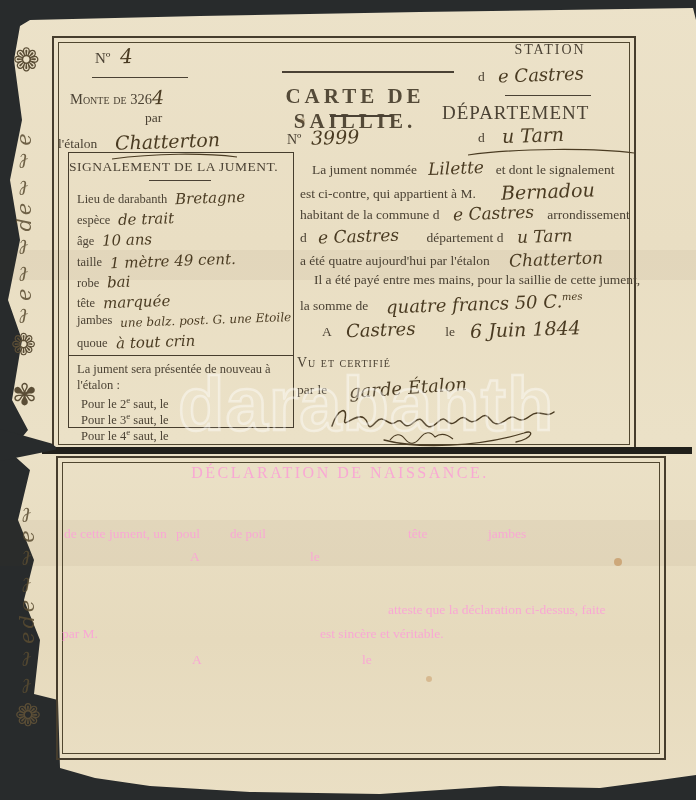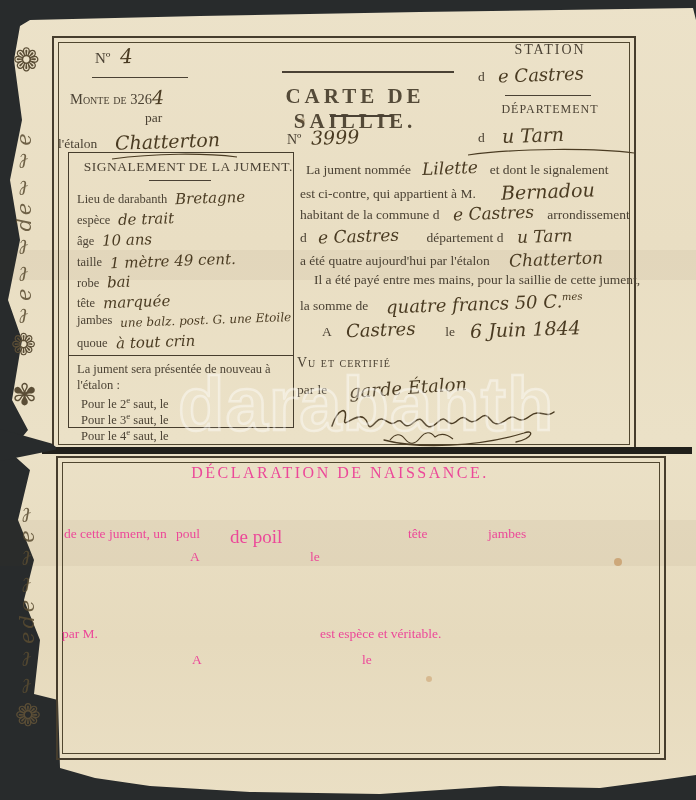--- a/index.html
+++ b/index.html
@@ -31,21 +31,21 @@
   .box .val{font-size:15px;margin-left:8px;}
   .saut{position:absolute;left:12px;font-size:12.5px;color:#4b4234;}
   sup{font-size:9px;}
   .stub-script{position:absolute;writing-mode:vertical-rl;transform:rotate(180deg);
     font-family:"DejaVu Serif",serif;font-style:italic;color:#5a4c31;font-size:21px;letter-spacing:3px;opacity:.85;}
   .orn{position:absolute;color:#5b4e36;font-family:"DejaVu Sans",sans-serif;line-height:1;}
   .watermark{position:absolute;left:178px;top:360px;font-family:"Liberation Sans",sans-serif;
     font-weight:700;font-size:76px;letter-spacing:1px;color:rgba(255,255,255,0.10);
     -webkit-text-stroke:2.5px rgba(255,255,255,0.42);z-index:30;}
   .bodyline{position:absolute;left:300px;width:332px;font-size:13.5px;color:#4b4234;white-space:nowrap;}
-  .decl{color:#ec4899;}
+  .decl{color:#f9a8d4;}
   .stain{position:absolute;border-radius:50%;}
 </style>
 </head>
 <body>
 
 <div class="stage">
   <div class="paper"></div>
   <div class="shade" style="top:520px"></div>
   <div class="shade" style="top:250px;height:30px"></div>
 
@@ -85,52 +85,52 @@
     <span>Nº</span>
     <span class="hw" style="font-size:19px;margin-left:6px">3999</span>
   </div>
 
   <div class="abs print" style="left:490px;top:42px;width:120px;text-align:center;font-size:14px;letter-spacing:2px">STATION</div>
   <div class="abs print" style="left:478px;top:64px;font-size:13.5px">
     <span>d</span>
     <span class="hw" style="font-size:18px;margin-left:10px">e Castres</span>
   </div>
   <div class="rule" style="left:505px;top:95px;width:86px"></div>
-  <div class="abs print" style="left:468px;top:102px;width:164px;text-align:center;font-size:12px;letter-spacing:1px">DÉPARTEMENT</div>
+  <div class="abs print" style="left:442px;top:102px;width:164px;font-size:19px;letter-spacing:1px">DÉPARTEMENT</div>
   <div class="abs print" style="left:478px;top:124px;font-size:13.5px">
     <span>d</span>
     <span class="hw" style="font-size:19px;margin-left:14px">u Tarn</span>
   </div>
   <svg class="abs" style="left:466px;top:146px" width="172" height="12">
     <path d="M2,9 C50,2 130,2 168,7" stroke="#4a3b22" fill="none" stroke-width="1.2"></path>
   </svg>
 
   <div class="box print">
-    <div style="position:absolute;left:0;right:0;top:6px;text-align:right;font-size:13.5px;letter-spacing:.5px">SIGNALEMENT DE LA JUMENT.</div>
+    <div style="position:absolute;left:0;right:0;top:6px;text-align:left;font-size:13.5px;letter-spacing:.5px">SIGNALEMENT DE LA JUMENT.</div>
     <div class="rule" style="left:80px;top:27px;width:62px"></div>
     <div class="row" style="top:36px"><span>Lieu de darabanth</span><span class="hw val">Bretagne</span></div>
     <div class="row" style="top:57px"><span>espèce</span><span class="hw val">de trait</span></div>
     <div class="row" style="top:78px"><span>âge</span><span class="hw val">10 ans</span></div>
     <div class="row" style="top:99px"><span>taille</span><span class="hw val">1 mètre 49 cent.</span></div>
     <div class="row" style="top:120px"><span>robe</span><span class="hw val">bai</span></div>
     <div class="row" style="top:140px"><span>tête</span><span class="hw val">marquée</span></div>
     <div class="row" style="top:160px"><span>jambes</span><span class="hw val" style="font-size:12px">une balz. post. G. une Etoile</span></div>
     <div class="row" style="top:180px"><span>quoue</span><span class="hw val">à tout crin</span></div>
     <div style="position:absolute;left:0;right:0;top:202px;height:1px;background:#463d2d"></div>
     <div class="row" style="top:208px;white-space:normal;line-height:16px">
       <span>La jument sera présentée de nouveau à</span><br>
       <span>l'étalon :</span>
     </div>
     <div class="saut" style="top:242px"><span>Pour le 2</span><sup>e</sup><span> saut, le</span></div>
     <div class="saut" style="top:258px"><span>Pour le 3</span><sup>e</sup><span> saut, le</span></div>
     <div class="saut" style="top:274px"><span>Pour le 4</span><sup>e</sup><span> saut, le</span></div>
   </div>
 
   <div class="bodyline" style="top:158px">
-    <span style="margin-left:6px">La jument nommée</span>
+    <span style="margin-left:12px">La jument nommée</span>
     <span class="hw" style="font-size:17px;margin:0 8px">Lilette</span>
     <span>et dont le signalement</span>
   </div>
   <div class="bodyline" style="top:180px">
     <span>est ci-contre, qui appartient à M.</span>
     <span class="hw" style="font-size:19px;margin-left:22px">Bernadou</span>
   </div>
   <div class="bodyline" style="top:203px">
     <span>habitant de la commune d</span>
     <span class="hw" style="font-size:17px;margin:0 10px">e Castres</span>
@@ -172,28 +172,29 @@
   <svg class="abs" style="left:388px;top:430px" width="70" height="16">
     <path d="M2,10 q8,-10 15,-1 t15,-1 t15,-1 q8,-6 18,2" stroke="#4a3b22" fill="none" stroke-width="1.2"></path>
   </svg>
 
   <div class="watermark">darabanth</div>
 
   <div class="abs print decl" style="left:140px;top:464px;width:400px;text-align:center;font-size:16px;letter-spacing:2.5px">DÉCLARATION DE NAISSANCE.</div>
   <div>
     <span class="abs print decl" style="left:64px;top:526px;font-size:13.5px">de cette jument, un</span>
     <span class="abs print decl" style="left:176px;top:526px;font-size:13.5px">poul</span>
-    <span class="abs print decl" style="left:230px;top:526px;font-size:19px">de poil</span>
+    <span class="abs print decl" style="left:230px;top:526px;font-size:13px">de poil</span>
     <span class="abs print decl" style="left:408px;top:526px;font-size:13.5px">tête</span>
     <span class="abs print decl" style="left:488px;top:526px;font-size:13.5px">jambes</span>
   </div>
   <span class="abs print decl" style="left:190px;top:549px;font-size:13.5px">A</span>
   <span class="abs print decl" style="left:310px;top:549px;font-size:13.5px">le</span>
 
+  <span class="abs print decl" style="left:388px;top:602px;font-size:13.5px">atteste que la déclaration ci-dessus, faite</span>
   <span class="abs print decl" style="left:62px;top:626px;font-size:13.5px">par M.</span>
-  <span class="abs print decl" style="left:320px;top:626px;font-size:13.5px">est espèce et véritable.</span>
+  <span class="abs print decl" style="left:320px;top:626px;font-size:13.5px">est sincère et véritable.</span>
   <span class="abs print decl" style="left:192px;top:652px;font-size:13.5px">A</span>
   <span class="abs print decl" style="left:362px;top:652px;font-size:13.5px">le</span>
 
   <div class="stain" style="left:614px;top:558px;width:8px;height:8px;background:rgba(186,124,60,.5)"></div>
   <div class="stain" style="left:426px;top:676px;width:6px;height:6px;background:rgba(186,124,60,.35)"></div>
   <div class="stain" style="left:300px;top:118px;width:5px;height:5px;background:rgba(120,90,50,.3)"></div>
 </div>
 
 </body></html>

